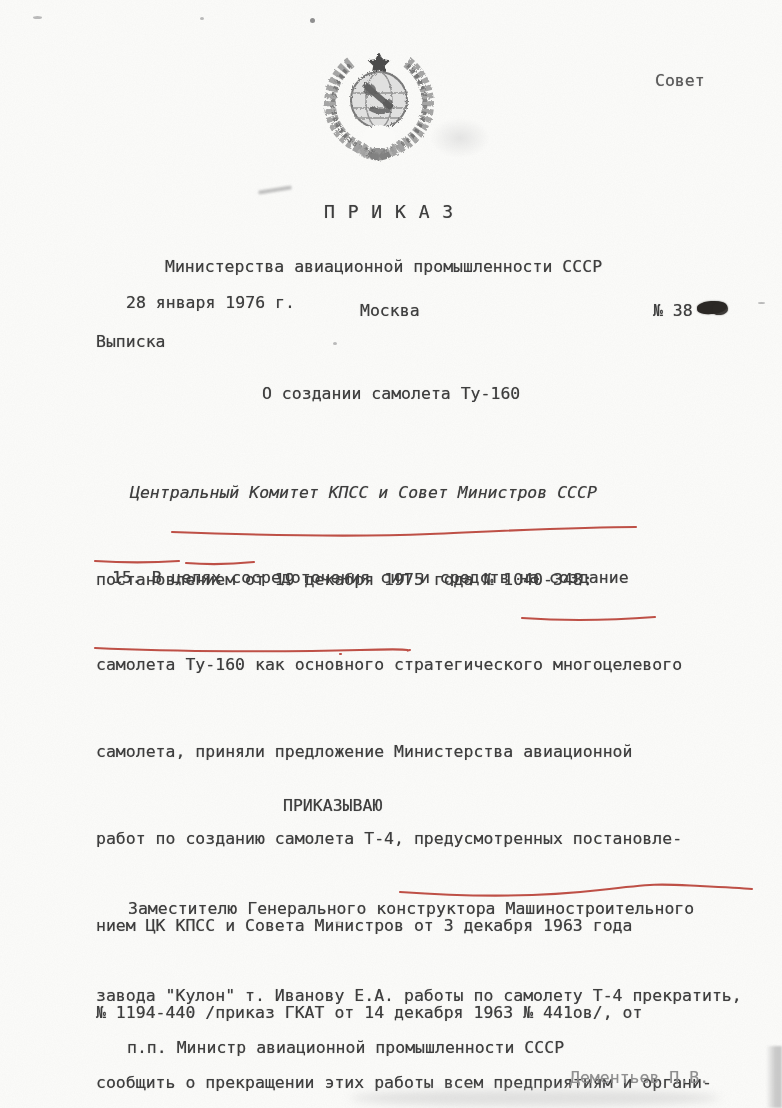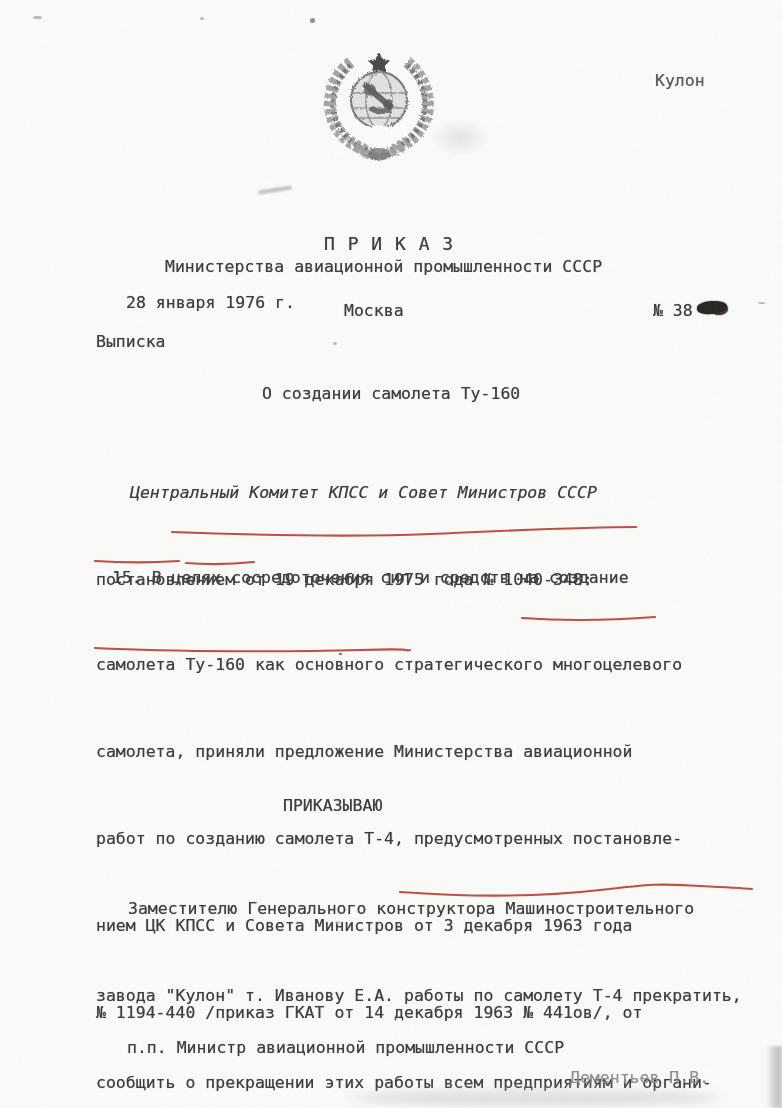--- a/index.html
+++ b/index.html
@@ -13,21 +13,21 @@
     overflow:hidden;
     font-family:"DejaVu Sans Mono","Liberation Mono",monospace;
     color:var(--ink);
     font-size:16.5px; line-height:29px;
   }
   .typed{
     text-shadow:0 0 0.7px rgba(62,62,62,0.65);
     white-space:pre-wrap;
   }
   .abs{position:absolute;}
-  .center-head{letter-spacing:0.3px;margin-top:32px;}
+  .center-head{letter-spacing:0.3px;}
   .lines div{white-space:pre;}
   .indent1{text-indent:34px;font-style:italic;}
   .indent2{text-indent:16px;}
   .indent3{text-indent:32px;}
   .faded-text{color:var(--faded); text-shadow:0 0 0.7px rgba(143,143,143,0.5);text-align:right;}
   .copylabel{color:#5c5c5c;}
   
   .strokes{position:absolute; left:0; top:0; width:782px; height:1108px; pointer-events:none;}
   .red-stroke{stroke:var(--underline-red); stroke-width:2.1; fill:none; stroke-linecap:round; opacity:0.88;}
   
@@ -50,21 +50,21 @@
 <div id="page">
 
   <svg class="grain" width="782" height="1108">
     <filter id="noise">
         <feTurbulence type="fractalNoise" baseFrequency="0.9" numOctaves="2"></feTurbulence>
       <feColorMatrix type="matrix" values="0 0 0 0 0.3  0 0 0 0 0.3  0 0 0 0 0.3  0 0 0 1 0"></feColorMatrix>
       </filter>
     <rect width="782" height="1108" filter="url(#noise)"></rect>
   </svg>
 
-  <div class="abs typed copylabel" style="left:655px; top:66px;">Кулон</div>
+  <div class="abs typed copylabel" style="left:655px; top:66px;">Совет</div>
 
   <div class="abs" style="left:318px; top:48px; width:122px; height:122px;">
     <svg width="122" height="122" viewBox="0 0 122 122" style="filter:blur(.35px); opacity:.92;">
       <defs>
         <filter id="rough">
             <feTurbulence type="fractalNoise" baseFrequency="0.55" numOctaves="2" result="n"></feTurbulence>
           <feDisplacementMap in="SourceGraphic" in2="n" scale="3.5"></feDisplacementMap>
           </filter>
       </defs>
       <g filter="url(#rough)">
@@ -86,21 +86,21 @@
         <rect x="55" y="100" width="12" height="10" rx="3" fill="#777" opacity=".85"></rect>
       </g>
     </svg>
   </div>
 
   <div class="abs typed center-head" style="left:324px; top:197px; font-size:18px; letter-spacing:1px;">П Р И К А З</div>
 
   <div class="abs typed" style="left:165px; top:252px;">Министерства авиационной промышленности СССР</div>
 
   <div class="abs typed" style="left:96px; top:288px;margin-left:30px;">28 января 1976 г.</div>
-  <div class="abs typed" style="left:344px; top:296px;">Москва</div>
+  <div class="abs typed" style="left:360px; top:296px;">Москва</div>
   <div class="abs typed" style="left:653px; top:296px;">№ 38</div>
   <div class="blob" style="left:697px; top:301px; width:30px; height:13px;"></div>
   <div class="blob" style="left:712px; top:303px; width:16px; height:12px; opacity:.9;"></div>
 
   <div class="abs typed" style="left:96px; top:327px;">Выписка</div>
 
   <div class="abs typed" style="left:262px; top:379px;">О создании самолета Ту-160</div>
 
   <div class="abs typed lines" style="left:96px; top:420px; width:640px;">
     <div class="indent1">Центральный Комитет КПСС и Совет Министров СССР</div>

